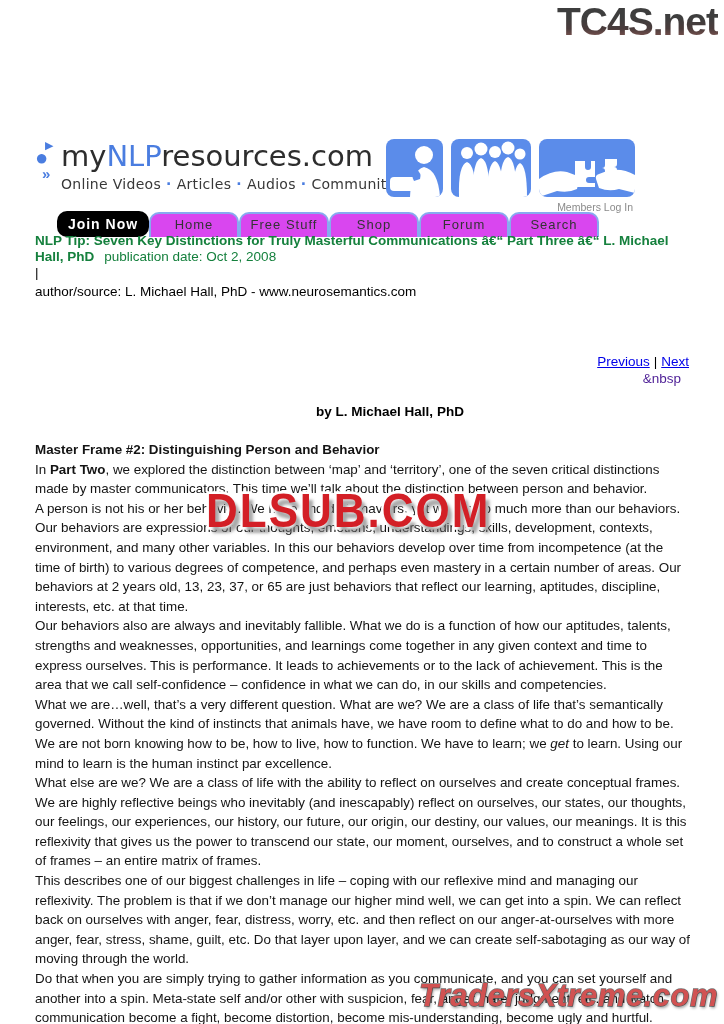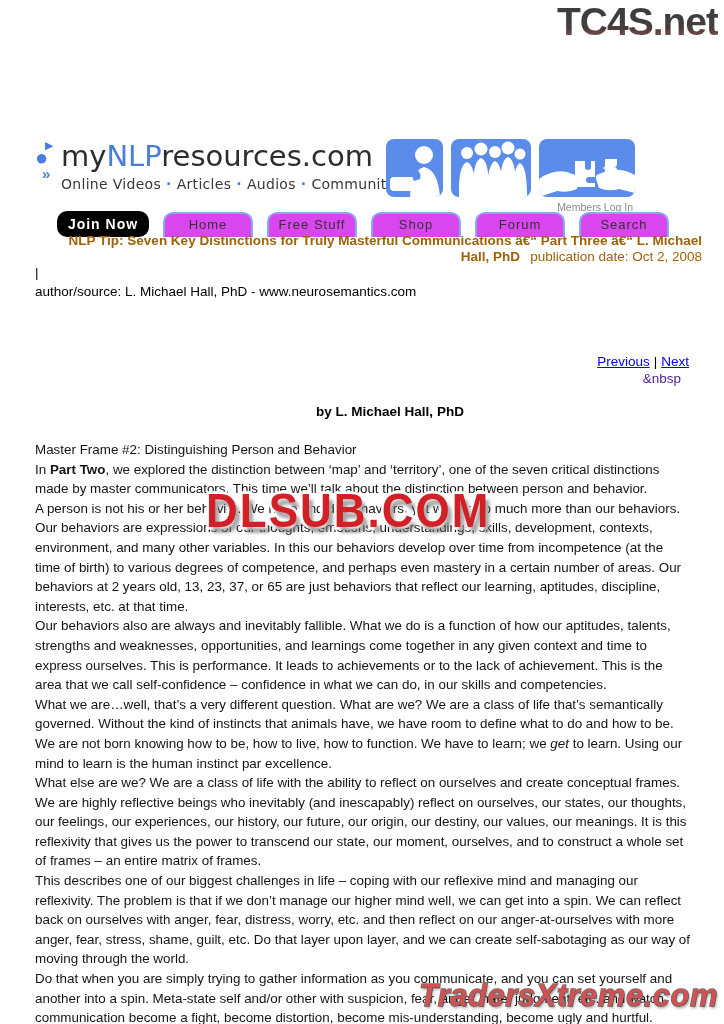--- a/index.html
+++ b/index.html
@@ -23,29 +23,29 @@
   .logo-text .nlp{color:#4a7de0;}
   .tagline{font-family:"DejaVu Sans",sans-serif;font-size:14px;color:#383838;margin-top:4px;letter-spacing:.3px;white-space:nowrap;}
   .tagline .sep{color:#4a7de0;font-weight:bold;margin:0 5px;}
 
   .header-images{position:absolute;top:1px;right:54px;display:flex;gap:8px;}
   .img-block{height:58px;background:#5b8cea;border-radius:8px;overflow:hidden;cursor:pointer;}
   .img-block svg{display:block;}
   .members{position:absolute;top:63px;right:56px;font-size:10.5px;color:#8b8b8b;cursor:pointer;}
 
   
-  .nav{position:absolute;top:211px;left:57px;display:flex;gap:14px;align-items:flex-end;}
+  .nav{position:absolute;top:211px;left:57px;display:flex;gap:0;align-items:flex-end;}
   .join{background:#000;color:#fff;font-weight:bold;font-size:14px;letter-spacing:1px;
         border-radius:10px;width:92px;height:26px;line-height:26px;text-align:center;cursor:pointer;}
   .tab{width:86px;height:23px;border:2px solid #87aaef;border-bottom:none;border-radius:10px 10px 0 0;
        text-align:center;font-size:13px;color:#333;line-height:21px;letter-spacing:1px;background:#d946ef;cursor:pointer;}
 
   
-  .title-block{position:absolute;top:233px;left:48px;width:654px;text-align:right;
-               font-size:13.5px;line-height:16px;color:#a16207;}
+  .title-block{position:absolute;top:233px;left:35px;width:654px;text-align:left;
+               font-size:13.5px;line-height:16px;color:#15803d;}
   .title-block .title{font-weight:bold;}
   .title-block .pubdate{font-weight:normal;margin-left:10px;}
   .pipe{position:absolute;top:265px;left:35px;font-size:13.5px;color:#000;}
   .author{position:absolute;top:284px;left:35px;font-size:13.5px;color:#000;}
 
   
   .prevnext{position:absolute;top:353px;right:35px;text-align:right;font-size:13.5px;line-height:17px;}
   .prevnext a{color:#0000e8;text-decoration:underline;cursor:pointer;}
   .prevnext .bar{color:#000;margin:0 4px;}
   .nbsp{padding-right:8px;color:#4c1d95;text-align:right;}
@@ -147,21 +147,21 @@
   <div class="prevnext">
     <div>
       <a>Previous</a><span class="bar">|</span><a>Next</a>
     </div>
     <div class="nbsp">&amp;nbsp</div>
   </div>
 
   <div class="byline">by L. Michael Hall, PhD</div>
 
   <div class="article-body">
-      <div class="para"><span style="font-weight: normal;">Master Frame #2: Distinguishing Person and Behavior</span></div>
+      <div class="para"><span style="font-weight: bold;">Master Frame #2: Distinguishing Person and Behavior</span></div>
       <div class="para"><span>In </span><span style="font-weight: bold;">Part Two</span><span>, we explored the distinction between ‘map’ and ‘territory’, one of the seven critical distinctions made by master communicators. This time we’ll talk about the distinction between person and behavior.</span></div>
       <div class="para"><span>A person is not his or her behavior. We have and do behaviors, yet we are so much more than our behaviors. Our behaviors are expressions of our thoughts, emotions, understandings, skills, development, contexts, environment, and many other variables. In this our behaviors develop over time from incompetence (at the time of birth) to various degrees of competence, and perhaps even mastery in a certain number of areas. Our behaviors at 2 years old, 13, 23, 37, or 65 are just behaviors that reflect our learning, aptitudes, discipline, interests, etc. at that time.</span></div>
       <div class="para"><span>Our behaviors also are always and inevitably fallible. What we do is a function of how our aptitudes, talents, strengths and weaknesses, opportunities, and learnings come together in any given context and time to express ourselves. This is performance. It leads to achievements or to the lack of achievement. This is the area that we call self-confidence – confidence in what we can do, in our skills and competencies.</span></div>
       <div class="para"><span>What we are…well, that’s a very different question. What are we? We are a class of life that’s semantically governed. Without the kind of instincts that animals have, we have room to define what to do and how to be. We are not born knowing how to be, how to live, how to function. We have to learn; we </span><span style="font-style: italic;">get</span><span> to learn. Using our mind to learn is the human instinct par excellence.</span></div>
       <div class="para"><span>What else are we? We are a class of life with the ability to reflect on ourselves and create conceptual frames. We are highly reflective beings who inevitably (and inescapably) reflect on ourselves, our states, our thoughts, our feelings, our experiences, our history, our future, our origin, our destiny, our values, our meanings. It is this reflexivity that gives us the power to transcend our state, our moment, ourselves, and to construct a whole set of frames – an entire matrix of frames.</span></div>
       <div class="para"><span>This describes one of our biggest challenges in life – coping with our reflexive mind and managing our reflexivity. The problem is that if we don’t manage our higher mind well, we can get into a spin. We can reflect back on ourselves with anger, fear, distress, worry, etc. and then reflect on our anger-at-ourselves with more anger, fear, stress, shame, guilt, etc. Do that layer upon layer, and we can create self-sabotaging as our way of moving through the world.</span></div>
       <div class="para"><span>Do that when you are simply trying to gather information as you communicate, and you can set yourself and another into a spin. Meta-state self and/or other with suspicion, fear, anger, hate, judgment, etc. and watch communication become a fight, become distortion, become mis-understanding, become ugly and hurtful.</span></div>
     </div>
 
   <div class="dlsub">DLSUB.COM</div>

